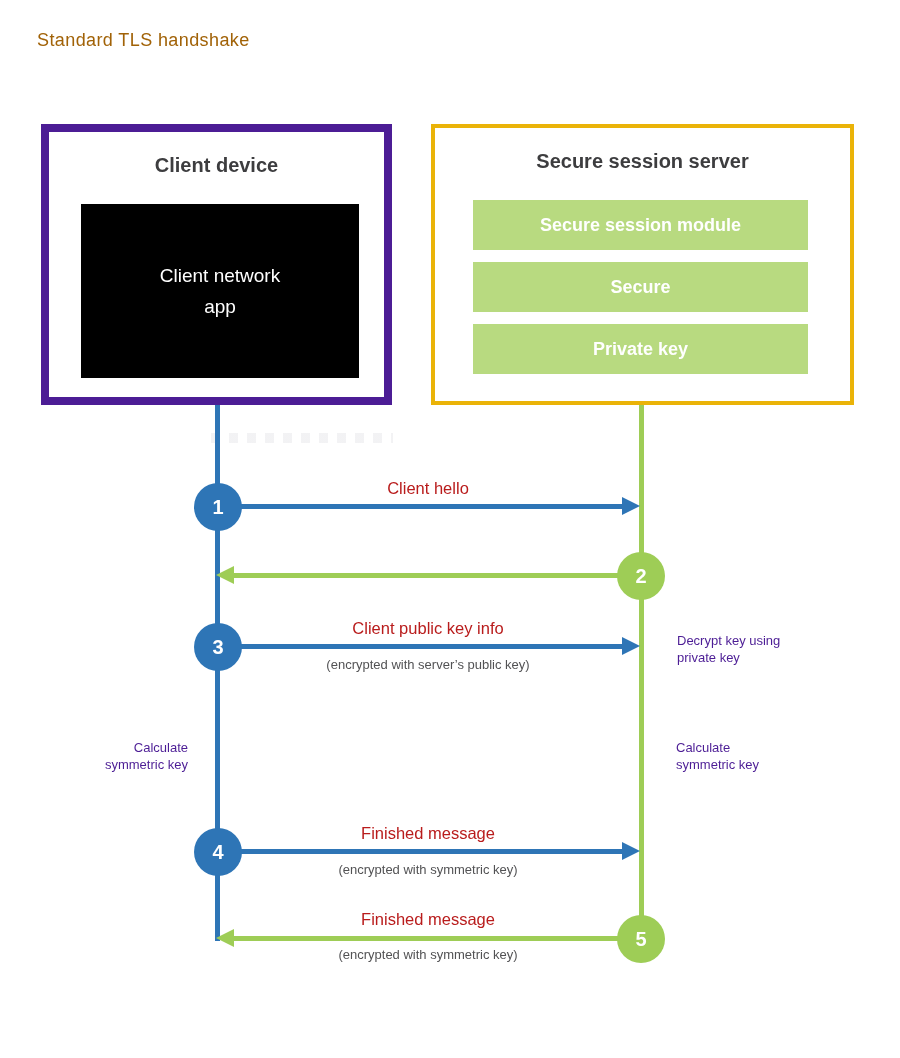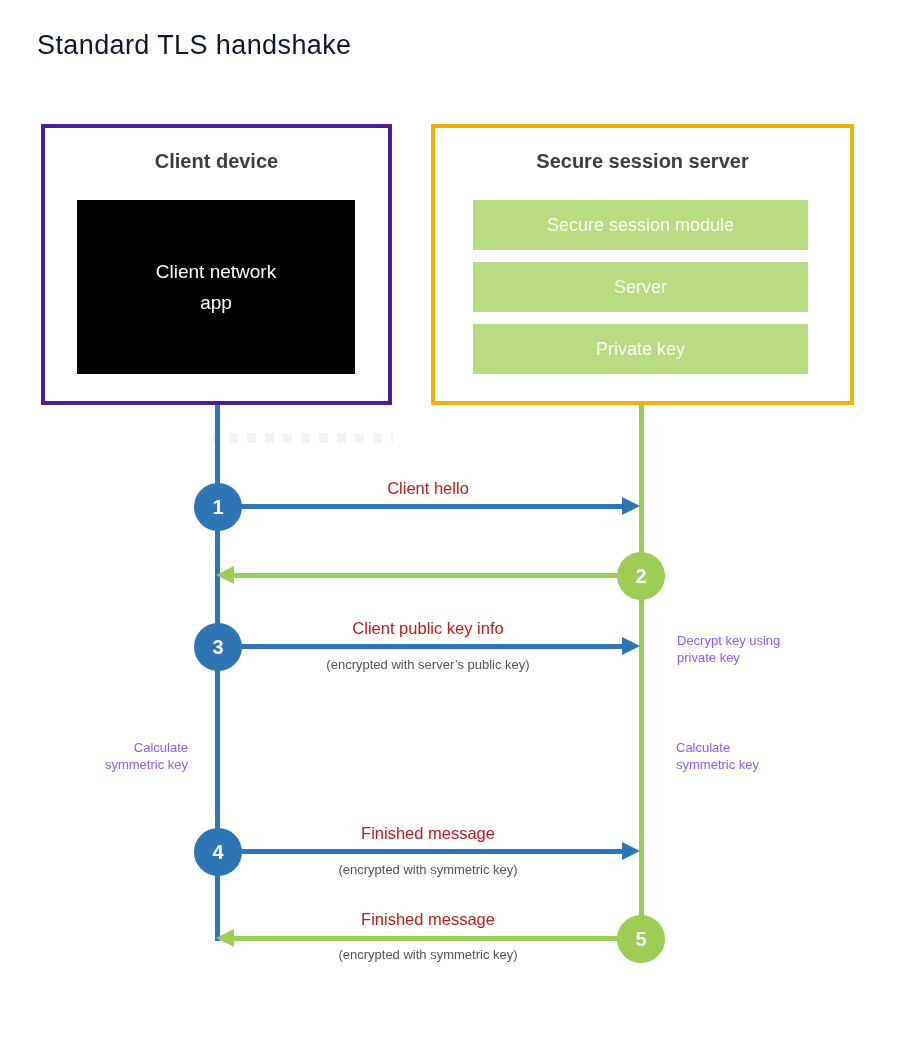--- a/index.html
+++ b/index.html
@@ -1,40 +1,40 @@
 <!DOCTYPE html>
 <html><head>
 <meta charset="utf-8">
 <style>
   html,body{margin:0;padding:0;background:#ffffff;}
   .canvas{
     position:relative;width:900px;height:1058px;background:#ffffff;overflow:hidden;
     font-family:"Liberation Sans","DejaVu Sans",sans-serif;
   }
   .page-title{
-    position:absolute;left:37px;top:30px;font-size:27px;font-weight:300;
-    color:#0f172a;letter-spacing:0.4px;
+    position:absolute;left:37px;top:30px;font-size:18px;font-weight:300;
+    color:#a16207;letter-spacing:0.4px;
   }
   
   .outer-box{position:absolute;top:124px;height:281px;background:#ffffff;box-sizing:border-box;}
-  .client-box{left:41px;width:351px;border:4px solid #4c1d95;}
+  .client-box{left:41px;width:351px;border:8px solid #4c1d95;}
   .server-box{left:431px;width:423px;border:4px solid #eab308;}
   .box-title{
     position:absolute;left:0;right:0;top:22px;text-align:center;
     font-size:20px;font-weight:bold;color:#3d3d3f;
   }
   .client-app{
     position:absolute;left:32px;top:72px;width:278px;height:174px;background:#000000;
     display:flex;align-items:center;justify-content:center;text-align:center;
     color:#ffffff;font-size:19px;line-height:1.65;white-space:pre-line;
   }
   .module-bar{
     position:absolute;left:38px;width:335px;height:50px;background:#b8da80;
     display:flex;align-items:center;justify-content:center;
-    color:#ffffff;font-size:18px;
+    color:#ffffff;font-size:18px;font-weight:bold;
   }
   .bar-0{top:72px}.bar-1{top:134px}.bar-2{top:196px}
   
   .vline{position:absolute;width:5px;}
   .vline-blue{left:215px;top:405px;height:536px;background:#2e75b6;}
   .vline-green{left:639px;top:405px;height:534px;background:#9ecd56;}
   .ghost-dashes{
     position:absolute;left:211px;top:433px;width:182px;height:10px;opacity:.9;
     background:repeating-linear-gradient(90deg,#f1f1f3 0 9px,transparent 9px 18px);
   }
@@ -56,21 +56,21 @@
   
   .step-label{
     position:absolute;left:216px;width:424px;text-align:center;
     font-size:16.5px;color:#b91c1c;
   }
   .step-sub{
     position:absolute;left:216px;width:424px;text-align:center;
     font-size:13px;color:#525254;
   }
   .side-note{
-    position:absolute;font-size:13px;line-height:17px;color:#8b5cf6;white-space:pre-line;
+    position:absolute;font-size:13px;line-height:17px;color:#4c1d95;white-space:pre-line;
   }
   .note-decrypt{left:677px;top:632px;width:140px;text-align:left;}
   .calc-left{left:58px;top:739px;width:130px;text-align:right;}
   .calc-right{left:676px;top:739px;width:130px;text-align:left;}
 </style>
 </head>
 <body>
 
 <div class="canvas">
 
@@ -78,21 +78,21 @@
 
   <div class="outer-box client-box">
     <div class="box-title">Client device</div>
     <div class="client-app">Client network
 app</div>
   </div>
 
   <div class="outer-box server-box">
     <div class="box-title">Secure session server</div>
     <div class="module-bar bar-0">Secure session module</div>
-    <div class="module-bar bar-1">Server</div>
+    <div class="module-bar bar-1">Secure</div>
     <div class="module-bar bar-2">Private key</div>
   </div>
 
   <div class="ghost-dashes"></div>
 
   <div class="vline vline-blue"></div>
   <div class="vline vline-green"></div>
 
   <div class="step-label" style="top:479px">Client hello</div>
   <div class="hline hline-blue" style="left:236px;top:504px;width:390px"></div>

